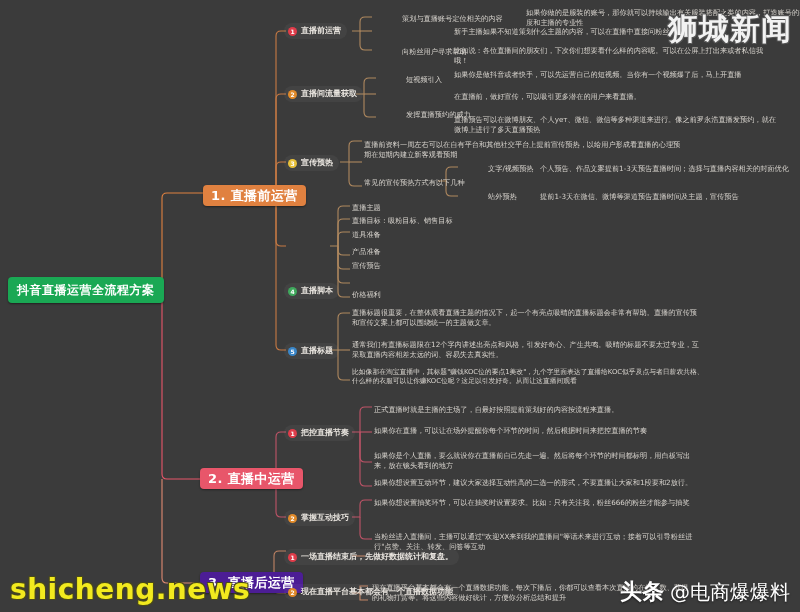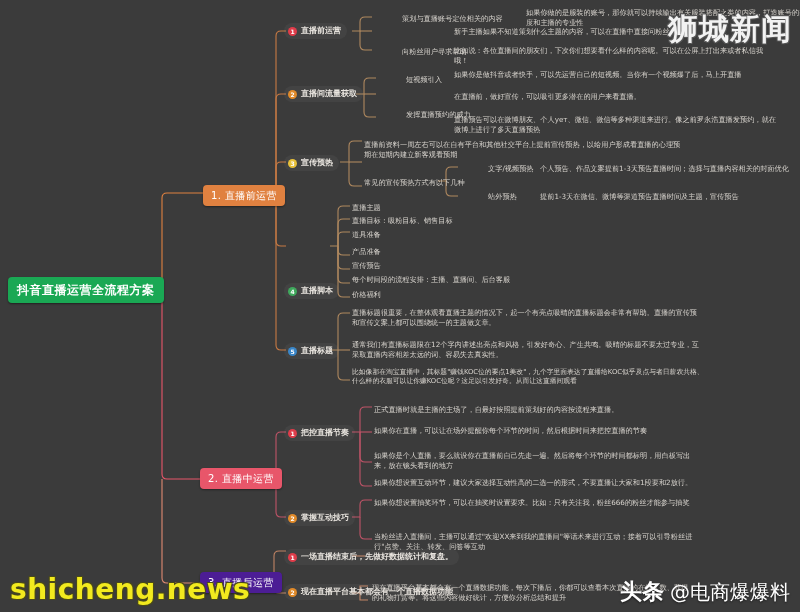--- a/index.html
+++ b/index.html
@@ -15,21 +15,21 @@
   .node{position:absolute;box-sizing:border-box;white-space:nowrap;}
 
   .root{
     background:#1aa854;color:#ffffff;border-radius:4px;
     font-size:12px;font-weight:bold;letter-spacing:.5px;
     padding:6px 9px;line-height:14px;
     box-shadow:0 1px 2px rgba(0,0,0,.45);
   }
 
   .lvl1{
-    border-radius:4px;color:#ffffff;font-size:10px;font-weight:normal;
+    border-radius:4px;color:#ffffff;font-size:13px;font-weight:bold;
     padding:5px 8px;line-height:11px;letter-spacing:.4px;
     box-shadow:0 1px 2px rgba(0,0,0,.4);
   }
   .lvl1.c-orange{background:#e08140;}
   .lvl1.c-red{background:#e8566a;}
   .lvl1.c-salmon{background:#4c1d95;}
 
   .lvl2{
     display:flex;align-items:center;gap:4px;
     color:#e8e4de;font-size:8px;line-height:10px;font-weight:bold;
@@ -185,21 +185,20 @@
 
   <div class="node lvl2" style="left:284px;top:239px;margin-top:44px;">
     <span class="badge b4">4</span>
     <span>直播脚本</span>
   </div>
   <div class="node leaf w2" style="left:348px;top:201px;">直播主题</div>
   <div class="node leaf w2" style="left:348px;top:214px;">直播目标：吸粉目标、销售目标</div>
   <div class="node leaf w2" style="left:348px;top:228px;">道具准备</div>
   <div class="node leaf w2" style="left:348px;top:245px;">产品准备</div>
   <div class="node leaf w2" style="left:348px;top:259px;">宣传预告</div>
-  <div class="node leaf w3" style="left:348px;top:273px;">每个时间段的流程安排：主播、直播间、后台客服</div>
   <div class="node leaf w2" style="left:348px;top:288px;">价格福利</div>
 
   <div class="node lvl2" style="left:284px;top:343px;">
     <span class="badge b5">5</span>
     <span>直播标题</span>
   </div>
   <div class="node leaf w6" style="left:348px;top:306px;">直播标题很重要，在整体观看直播主题的情况下，起一个有亮点吸睛的直播标题会非常有帮助。直播的宣传预和宣传文案上都可以围绕统一的主题做文章。</div>
   <div class="node leaf w6" style="left:348px;top:338px;">通常我们有直播标题限在12个字内讲述出亮点和风格，引发好奇心、产生共鸣。吸睛的标题不要太过专业，互采取直播内容相差太远的词、容易失去真实性。</div>
   <div class="node leaf w6 sm" style="left:348px;top:366px;">比如像那在淘宝直播中，其标题"赚钱KOC位的要点1美改"，九个字里面表达了直播给KOC似乎及点与者日薪农共格、什么样的衣服可以让你赚KOC位呢？这足以引发好奇。从而让这直播间观看</div>
 

